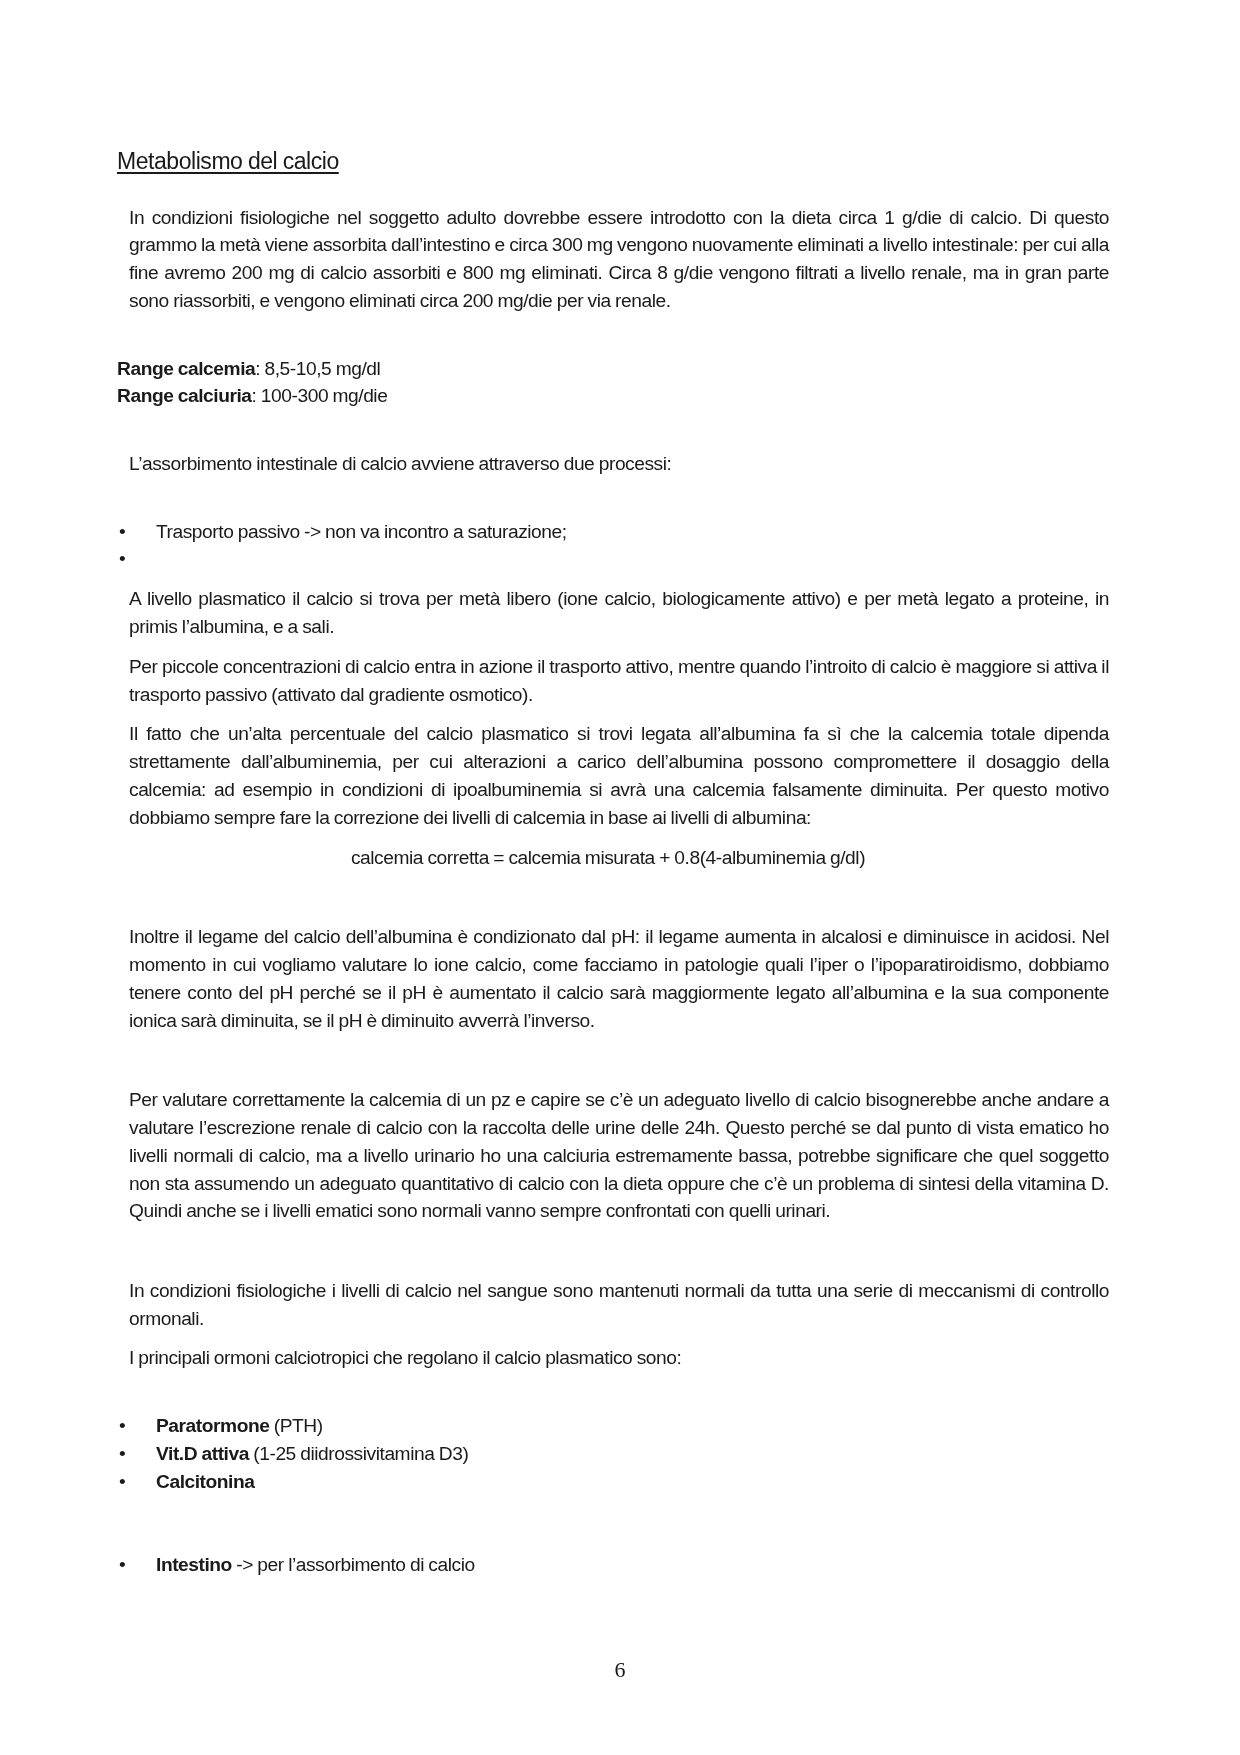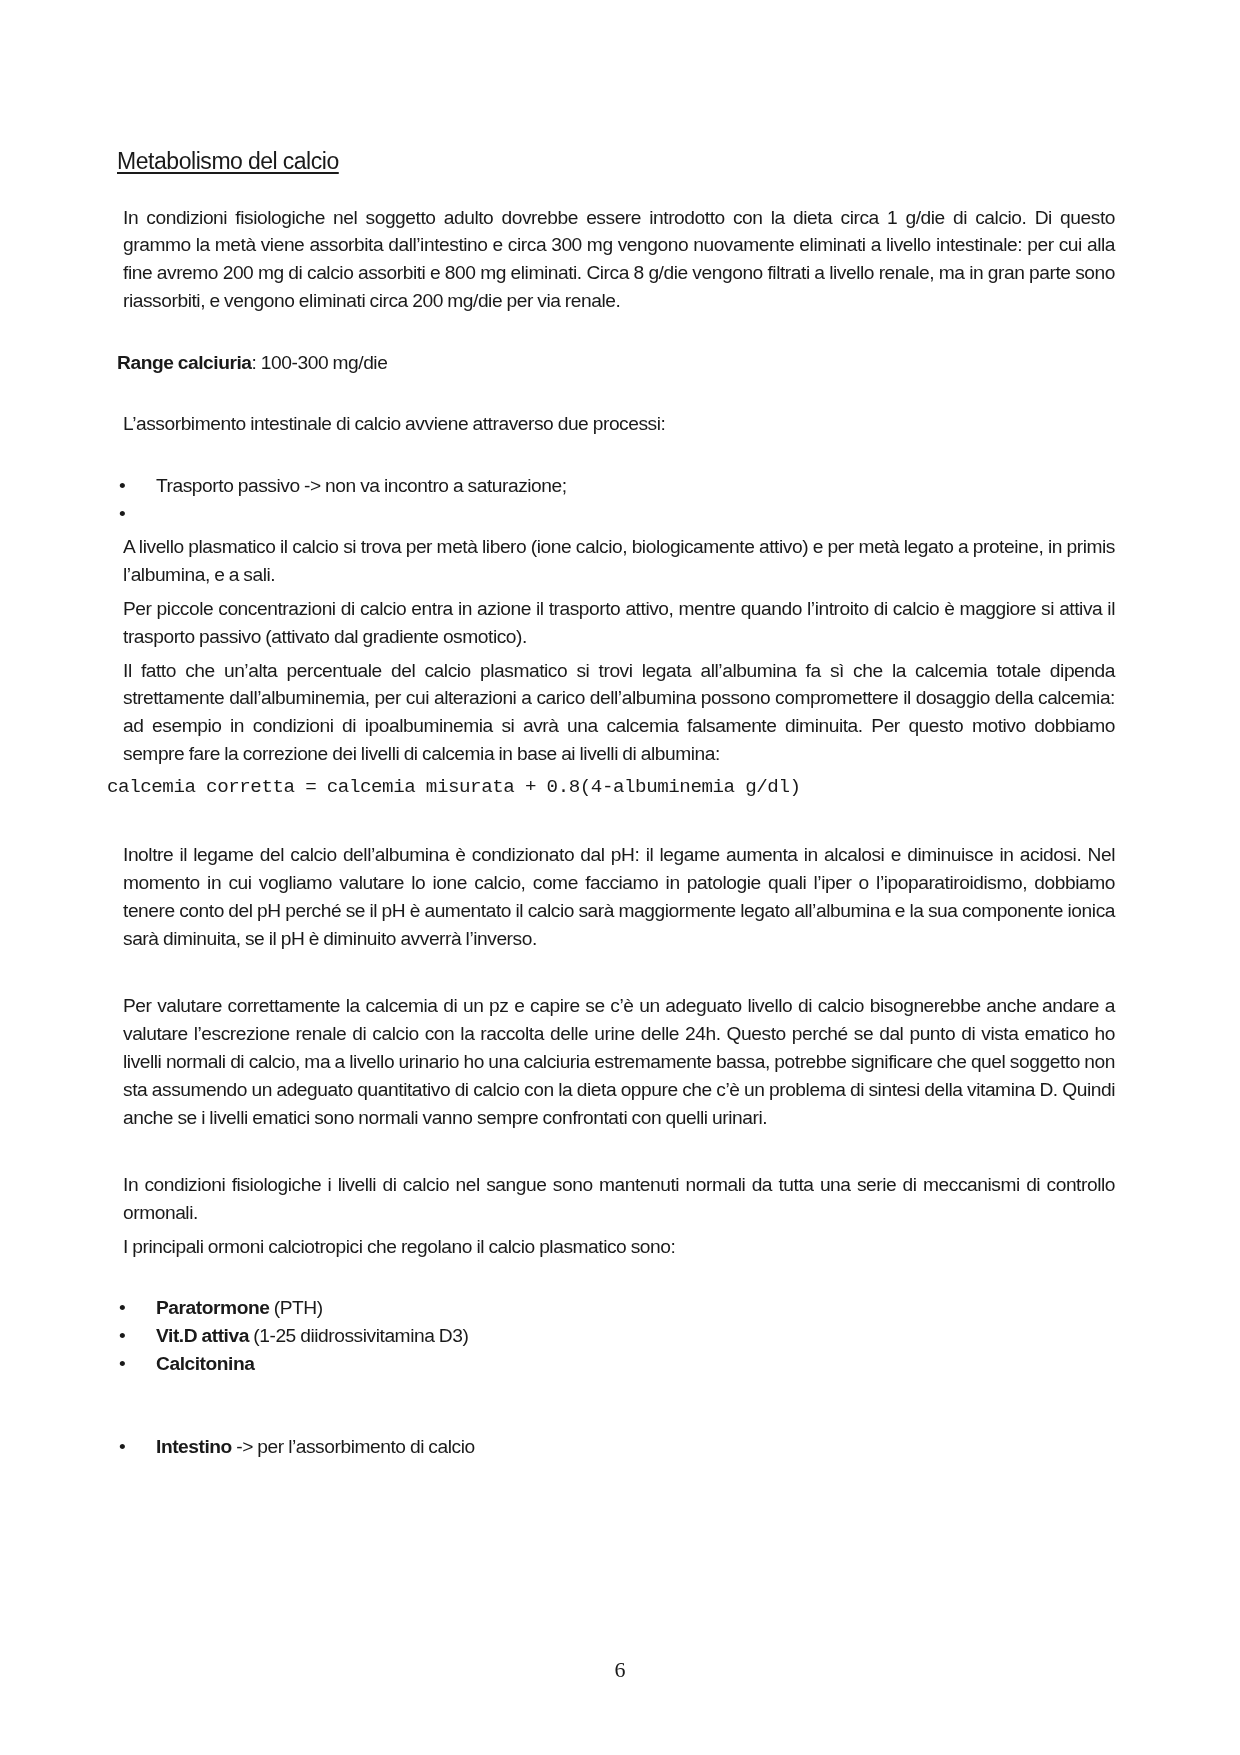--- a/index.html
+++ b/index.html
@@ -26,44 +26,44 @@
       word-spacing: -0.5px;
     }
     .title {
       text-decoration: underline;
       text-underline-offset: 3px;
       margin: 0 0 27.8px 0;
       font-weight: normal;
       font-size: 23px;
     }
     p {
-      margin: 6px;
+      margin: 12px;
       text-align: justify;
     }
     .gap { height: 27.8px; }
     .left { text-align: left; }
     b { font-weight: bold; }
     ul.bullets {
       list-style: none;
       padding: 0;
       margin: 0;
     }
     ul.bullets li {
       position: relative;
       padding-left: 39px;
     }
     ul.bullets li .bullet {
       position: absolute;
       left: 2px;
       top: 0;
     }
     .formula {
+      text-align: center;
       padding-left: 0;
       margin-left: -10px;
-      font-family: Liberation Mono, monospace;
     }
     .page-number {
       position: absolute;
       top: 1657px;
       left: 0;
       width: 1240px;
       text-align: center;
       font-family: "Liberation Serif", "DejaVu Serif", serif;
       font-size: 22px;
       color: #1a1a1a;
@@ -72,20 +72,21 @@
 </head>
 <body>
 
 <div class="page">
   <div class="title">Metabolismo del calcio</div>
 
   <p>In condizioni fisiologiche nel soggetto adulto dovrebbe essere introdotto con la dieta circa 1 g/die di calcio. Di questo grammo la metà viene assorbita dall’intestino e circa 300 mg vengono nuovamente eliminati a livello intestinale: per cui alla fine avremo 200 mg di calcio assorbiti e 800 mg eliminati. Circa 8 g/die vengono filtrati a livello renale, ma in gran parte sono riassorbiti, e vengono eliminati circa 200 mg/die per via renale.</p>
   <div class="gap"></div>
 
   <div>
+    <div><b>Range calcemia</b><span>: 8,5-10,5 mg/dl</span></div>
     <div><b>Range calciuria</b><span>: 100-300 mg/die</span></div>
   </div>
   <div class="gap"></div>
 
   <p class="left">L’assorbimento intestinale di calcio avviene attraverso due processi:</p>
   <div class="gap"></div>
 
   <ul class="bullets">
     <li><span class="bullet">•</span><span>Trasporto passivo -&gt; non va incontro a saturazione;</span></li>
     <li><span class="bullet">•</span></li>

